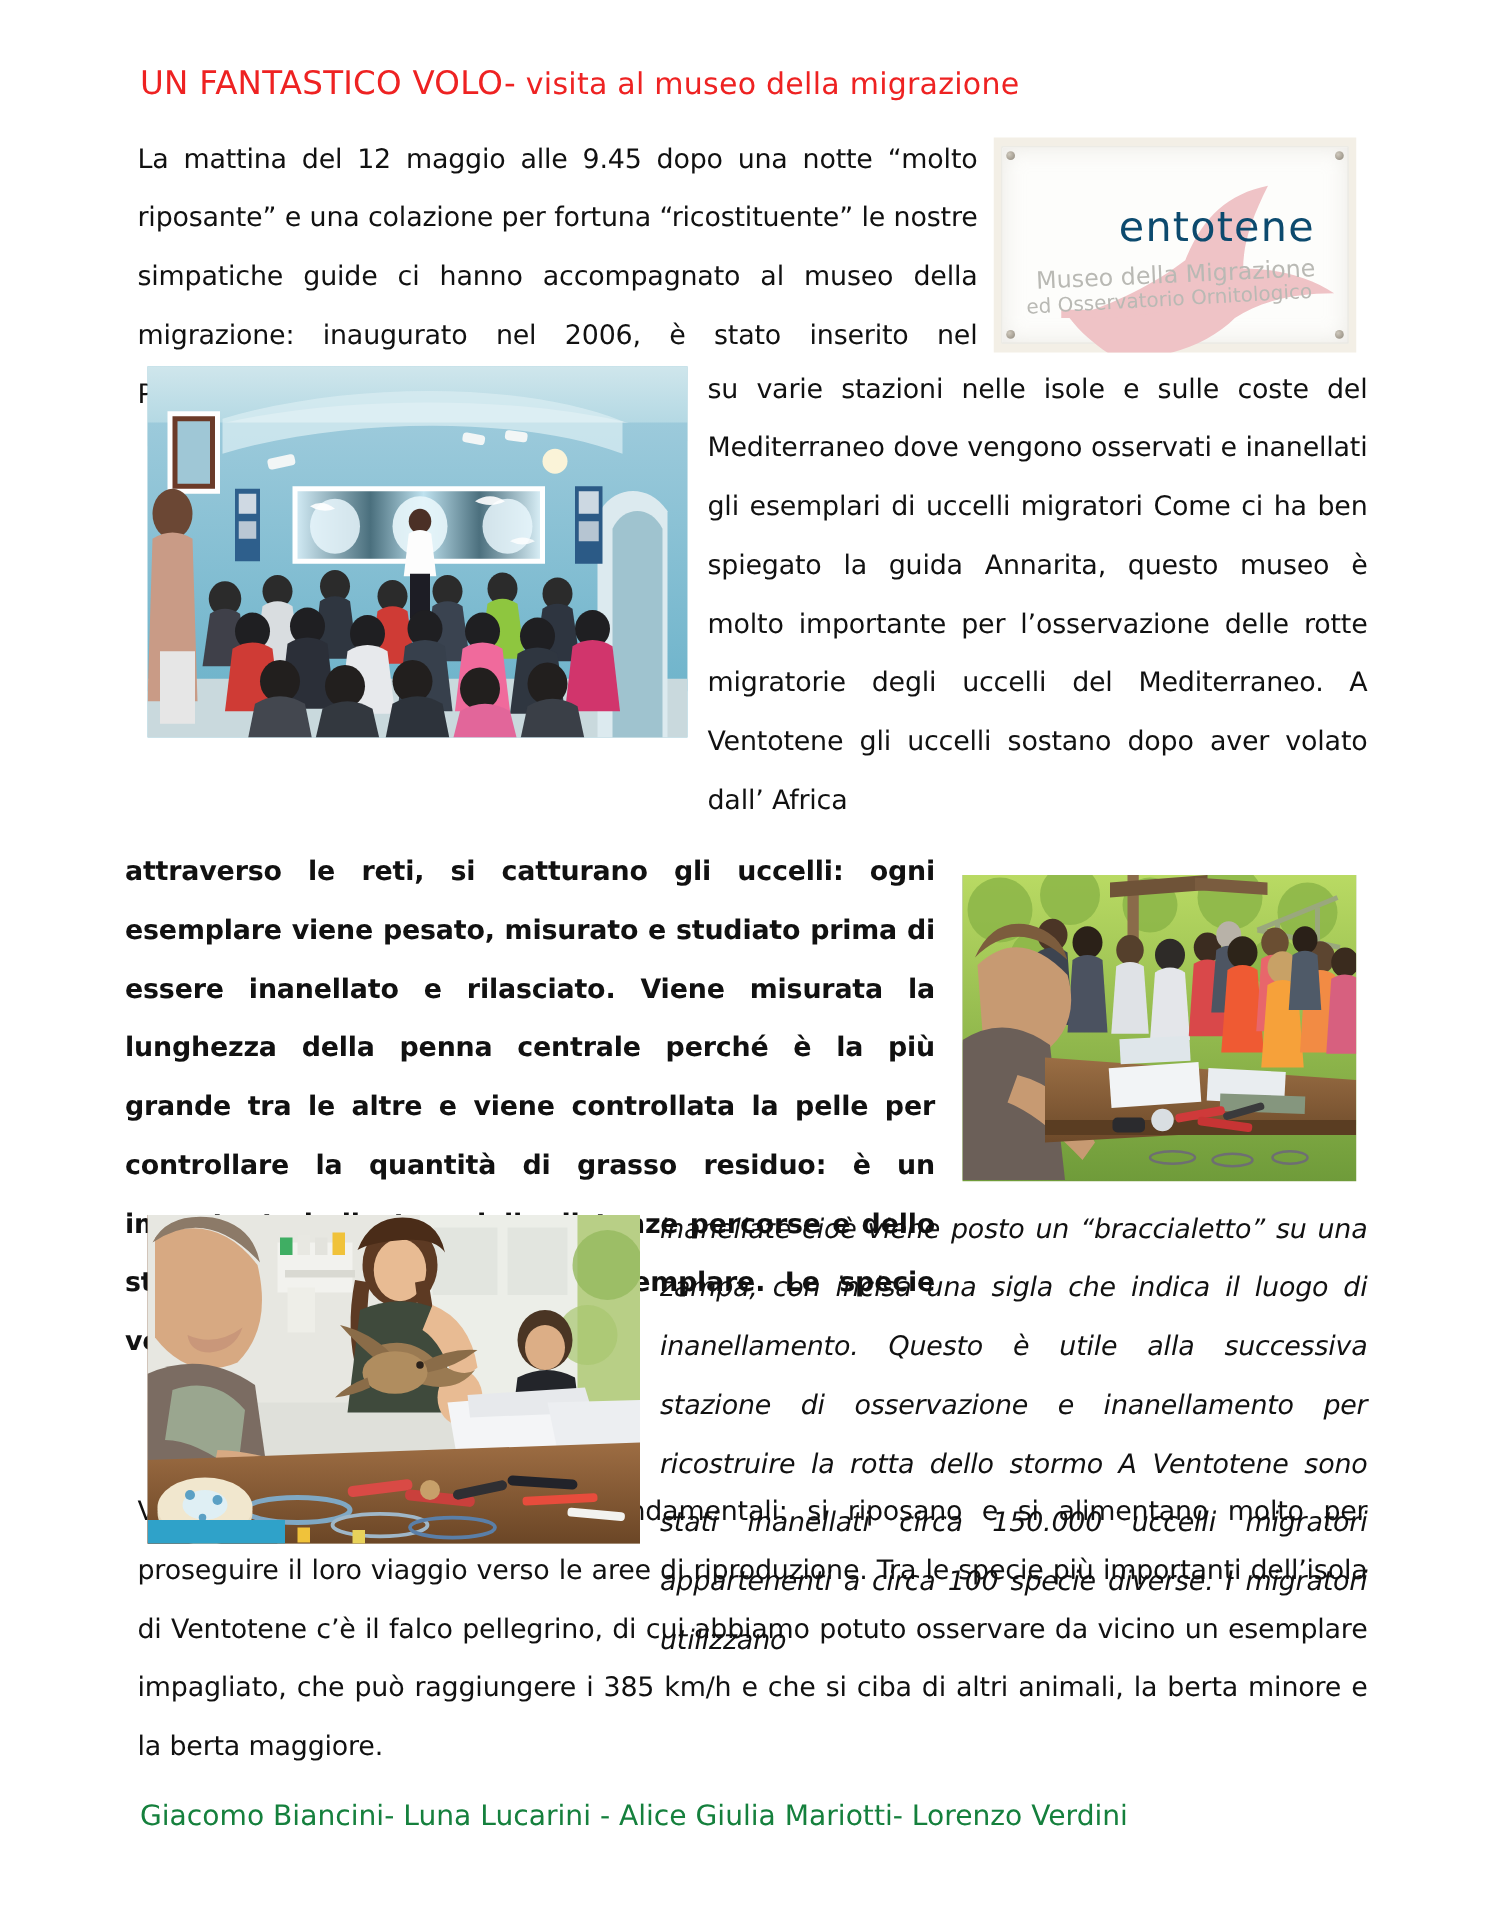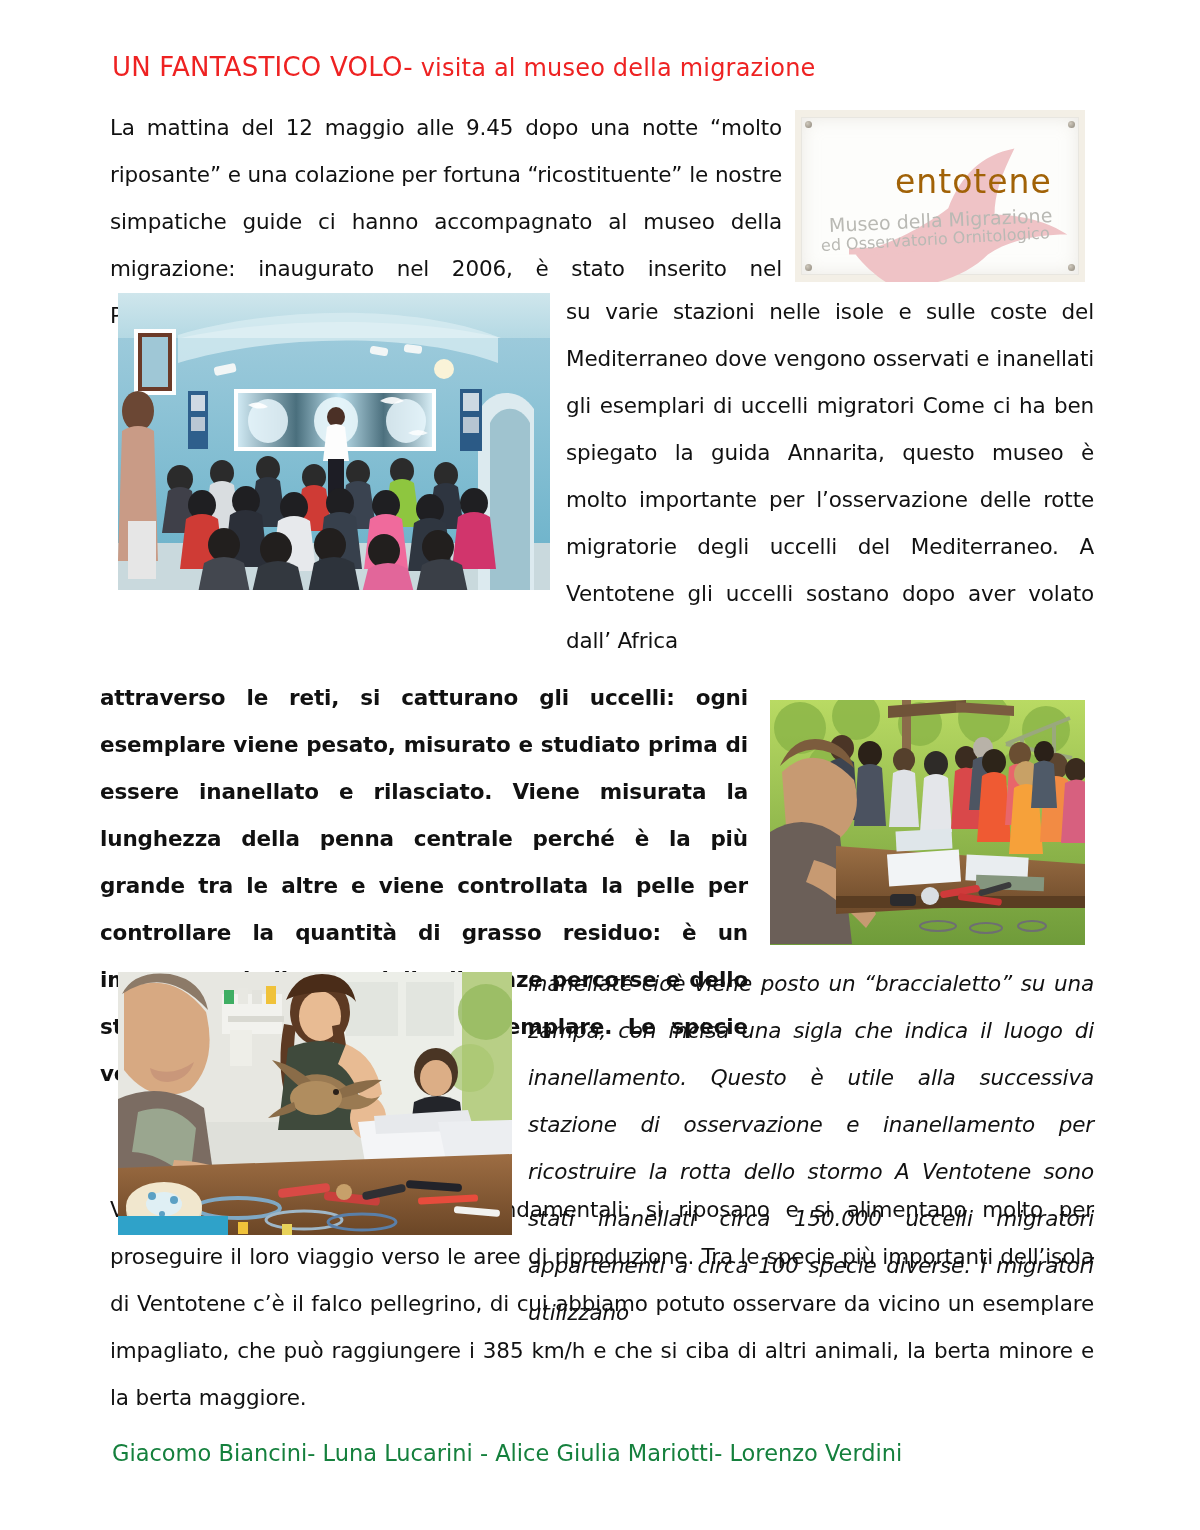--- a/index.html
+++ b/index.html
@@ -142,21 +142,21 @@
   .sign-bird {
     position: absolute;
     left: 38px; top: 32px;
     width: 78px; height: 52px;
   }
   .sign-word {
     position: absolute;
     left: 100px; top: 52px;
     font-family: "DejaVu Sans", sans-serif;
     font-size: 33px;
-    color: #a16207;
+    color: #0c4a6e;
     letter-spacing: 1px;
   }
   .sign-wave {
     position: absolute;
     left: 22px; top: 94px;
     width: 246px; height: 14px;
   }
   .sign-line1, .sign-line2 {
     position: absolute;
     font-family: "DejaVu Sans", sans-serif;

